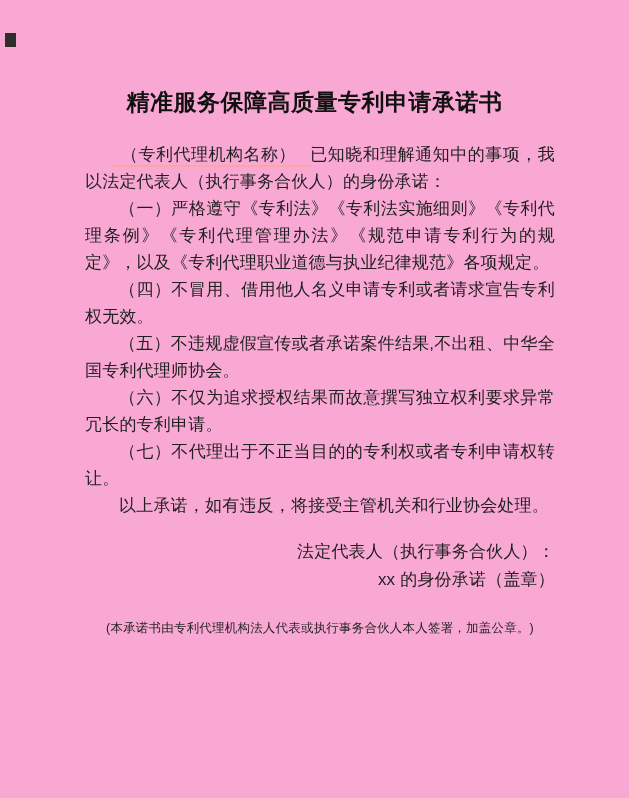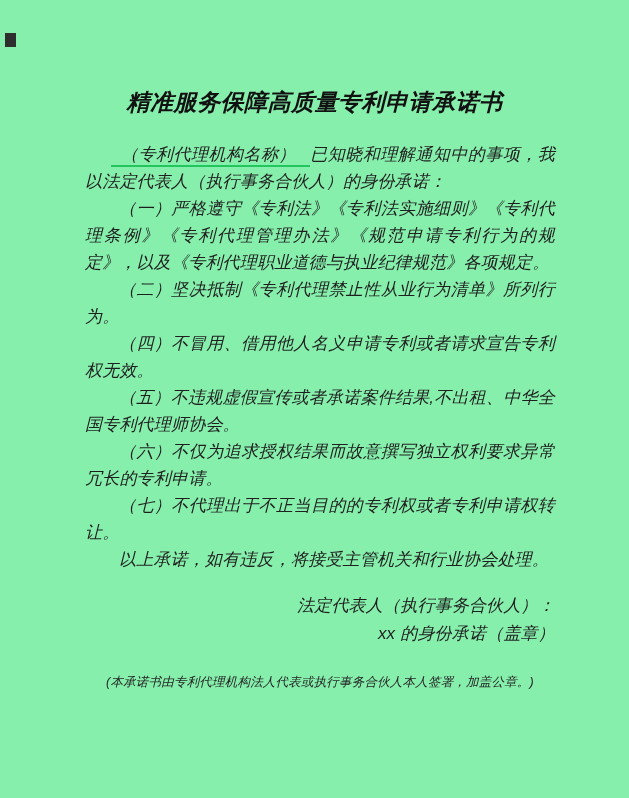--- a/index.html
+++ b/index.html
@@ -1,24 +1,23 @@
 <!DOCTYPE html>
 <html><head>
 <meta charset="utf-8">
 <style>
   html, body { margin: 0; padding: 0; background: #ffffff; }
   .page {
     position: relative;
     width: 629px;
     height: 798px;
-    background: #86efac;
+    background: #f9a8d4;
     overflow: hidden;
     font-family: "Liberation Sans", sans-serif;
     color: #1f1f1f;
-    font-style: italic;
     -webkit-font-smoothing: antialiased;
   }
   .corner-mark {
     position: absolute;
     left: 5px;
     top: 33px;
     width: 11px;
     height: 14px;
     background: #2e2e2e;
   }
@@ -38,21 +37,21 @@
     font-size: 17px;
     line-height: 27px;
     letter-spacing: 0.2px;
     text-align: justify;
     text-justify: inter-character;
   }
   .salutation { text-indent: 0; margin: 0; }
   .para { margin: 0; text-indent: 34px; }
   .para-intro { margin: 0; text-indent: 26px; }
   .blank-underline {
-    border-bottom: 2px solid #22c55e;
+    border-bottom: 2px solid #fca5a5;
     padding: 0 14px 1px 10px;
   }
   .sig-block {
     margin-top: 19px;
     padding-left: 94px; 
     text-align: right;
     line-height: 28px;
     font-size: 17px;
   }
   .sig-line { margin: 0; white-space: nowrap; }
@@ -74,21 +73,20 @@
 
   <h1 class="doc-title">精准服务保障高质量专利申请承诺书</h1>
 
   <div class="content">
 
 
     <p class="para-intro"><span class="blank-underline">（专利代理机构名称）</span><span>已知晓和理解通知中的事项，我以法定代表人（执行事务合伙人）的身份承诺：</span></p>
 
     <p class="para"><span>（一）</span><span>严格遵守《专利法》《专利法实施细则》《专利代理条例》《专利代理管理办法》《规范申请专利行为的规定》，以及《专利代理职业道德与执业纪律规范》各项规定。</span></p>
 
-    <p class="para"><span>（二）</span><span>坚决抵制《专利代理禁止性从业行为清单》所列行为。</span></p>
 
 
     <p class="para"><span>（四）</span><span>不冒用、借用他人名义申请专利或者请求宣告专利权无效。</span></p>
 
     <p class="para"><span>（五）</span><span>不违规虚假宣传或者承诺案件结果,不出租、中华全国专利代理师协会。</span></p>
 
     <p class="para"><span>（六）</span><span>不仅为追求授权结果而故意撰写独立权利要求异常冗长的专利申请。</span></p>
 
     <p class="para"><span>（七）</span><span>不代理出于不正当目的的专利权或者专利申请权转让。</span></p>
 

